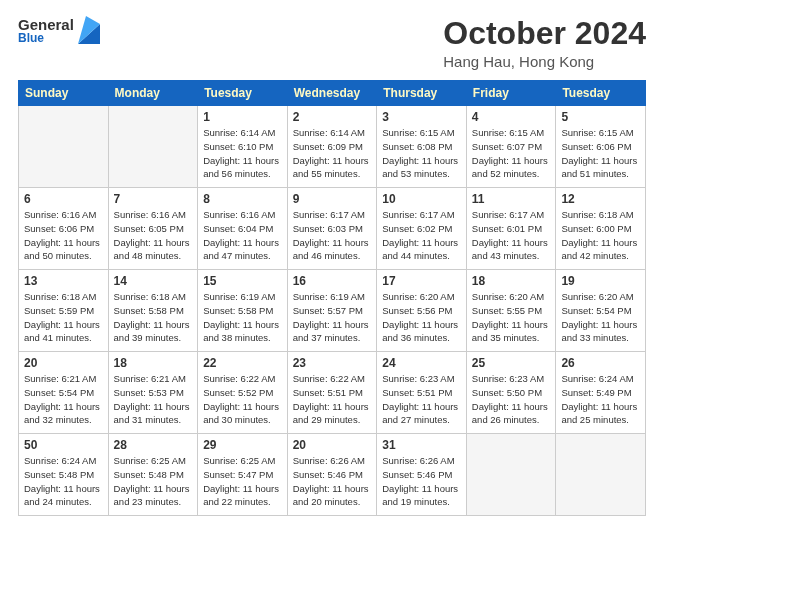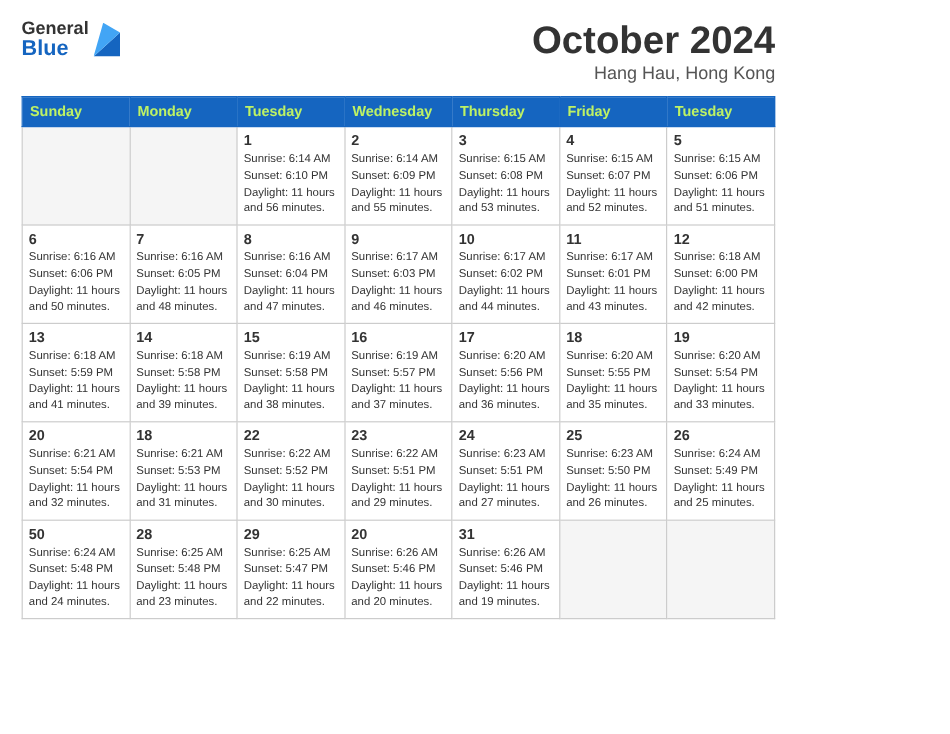--- a/index.html
+++ b/index.html
@@ -30,51 +30,51 @@
       display: flex;
       flex-direction: column;
       line-height: 1;
     }
     .logo-general {
       font-size: 15px;
       font-weight: bold;
       color: #333;
     }
     .logo-blue {
-      font-size: 18px;
+      font-size: 12px;
       font-weight: bold;
       color: #1565c0;
     }
     .logo-icon {
       width: 22px;
       height: 28px;
       margin-left: 4px;
     }
     .title-block {
-      text-align: right;
+      text-align: left;
     }
     .month-title {
       font-size: 32px;
       font-weight: bold;
       color: #333;
       line-height: 1.1;
     }
     .location-title {
       font-size: 15px;
       color: #555;
       margin-top: 2px;
     }
     .calendar {
       width: 100%;
       border-collapse: collapse;
       font-size: 10.5px;
     }
     .calendar th {
       background: #1565c0;
-      color: #bef264;
+      color: #fef9c3;
       text-align: left;
       padding: 5px 6px;
       font-size: 12px;
       font-weight: bold;
       border: 1px solid #1565c0;
     }
     .calendar td {
       border: 1px solid #ccc;
       vertical-align: top;
       padding: 4px 5px;

